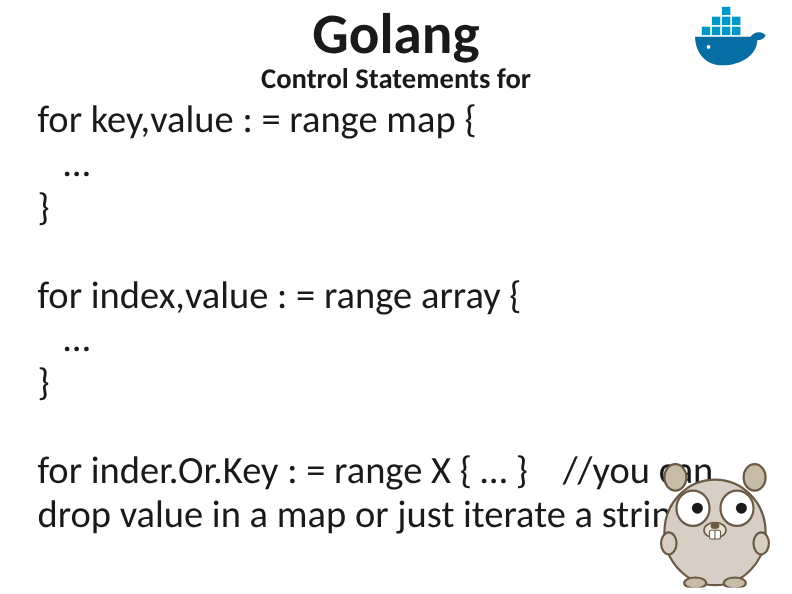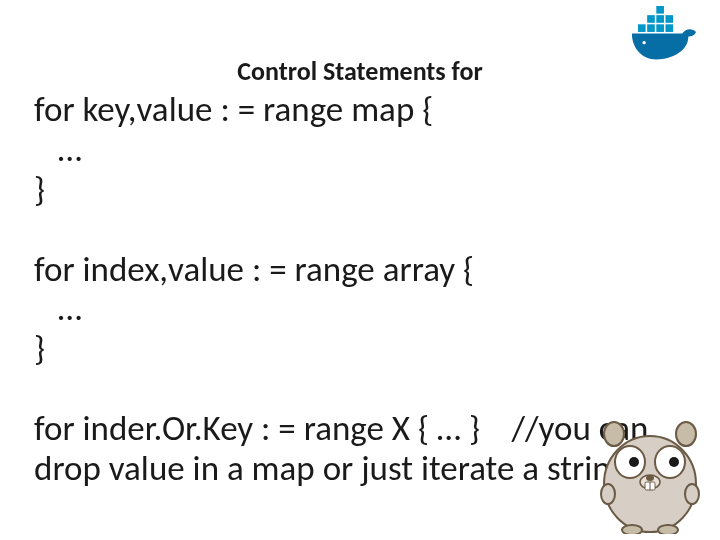--- a/index.html
+++ b/index.html
@@ -62,20 +62,21 @@
     right: 10px;
     width: 120px;
     height: 120px;
   }
 </style>
 </head>
 <body>
 
 <div class="slide">
 
+  <div class="title">Golang</div>
 
   <div class="subtitle">Control Statements  for</div>
 
   <div class="body">for key,value : = range map {
    …
 }
 
 for index,value : = range array {
    …
 }

